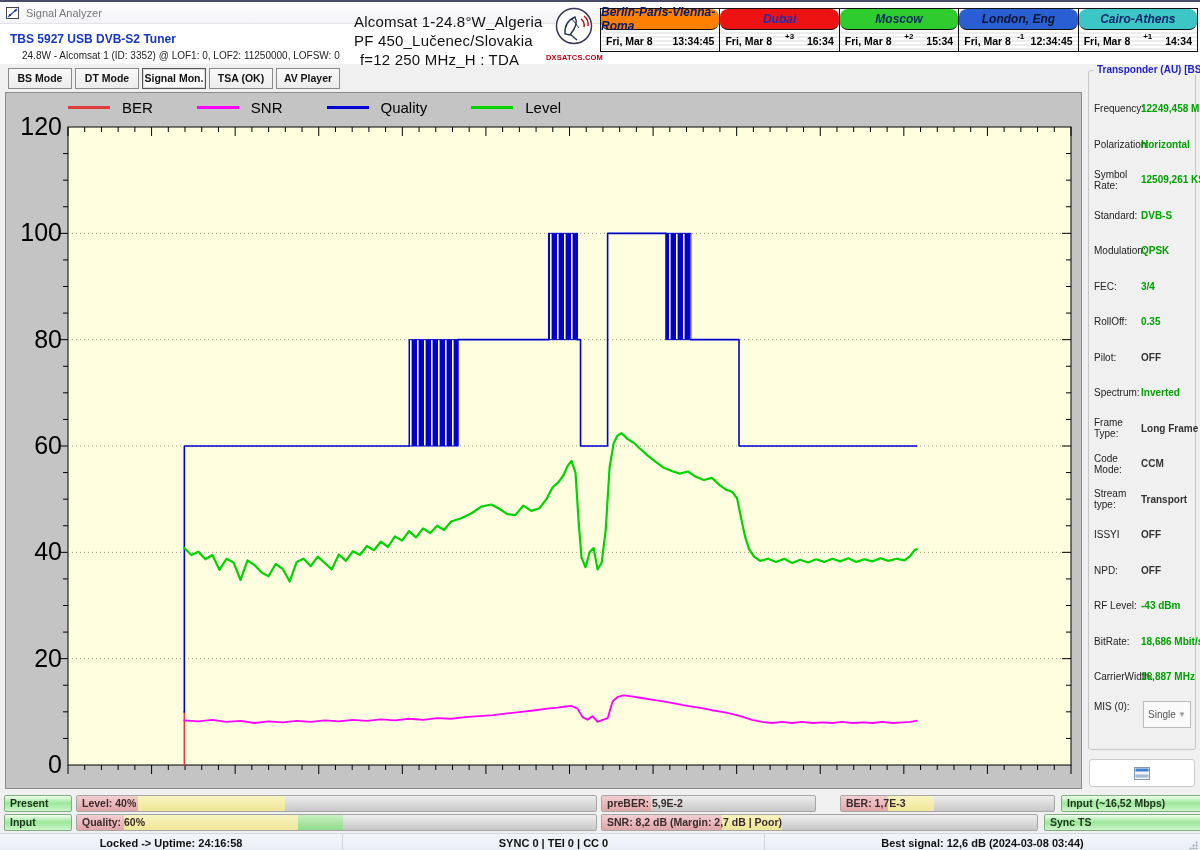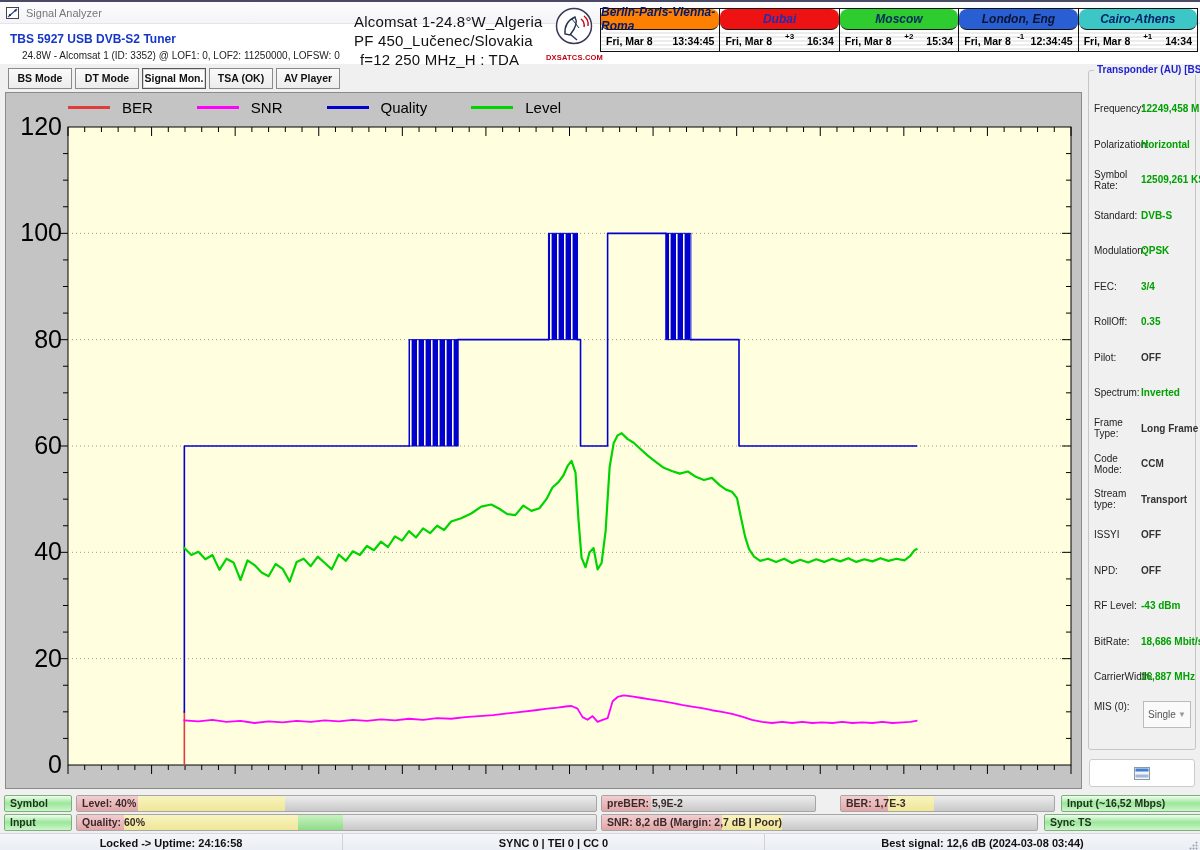--- a/index.html
+++ b/index.html
@@ -467,21 +467,21 @@
 </div>
 <div class="panel-btn">
   <svg width="16" height="13" viewBox="0 0 16 13">
     <rect x="0.5" y="0.5" width="15" height="12" fill="#f4f4f4" stroke="#8899aa"></rect>
     <rect x="1.5" y="1.5" width="13" height="3" fill="#3f7fd4"></rect>
     <rect x="1.5" y="7.5" width="13" height="3" fill="#9fb8d8"></rect>
   </svg>
 </div>
 
 <div class="barrow" id="barrow1">
-    <div class="badge" style="width: 68px; margin-left: 4px;">Symbol</div>
+    <div class="badge" style="width: 68px; margin-left: 4px;">Present</div>
     <div class="pbar" style="width: 521px; margin-left: 4px;">
       <div class="pseg yellow" style="width: 40.1%;"></div>
       <div class="pseg pink" style="width: 11.7%;"></div>
       <div class="plabel">Level: 40%</div>
     </div>
     <div class="pbar" style="width: 215px; margin-left: 4px;">
       <div class="pseg pink" style="width: 22.8%;"></div>
       <div class="plabel">preBER: 5,9E-2</div>
     </div>
     <div class="pbar" style="width: 215px; margin-left: 24px;">

